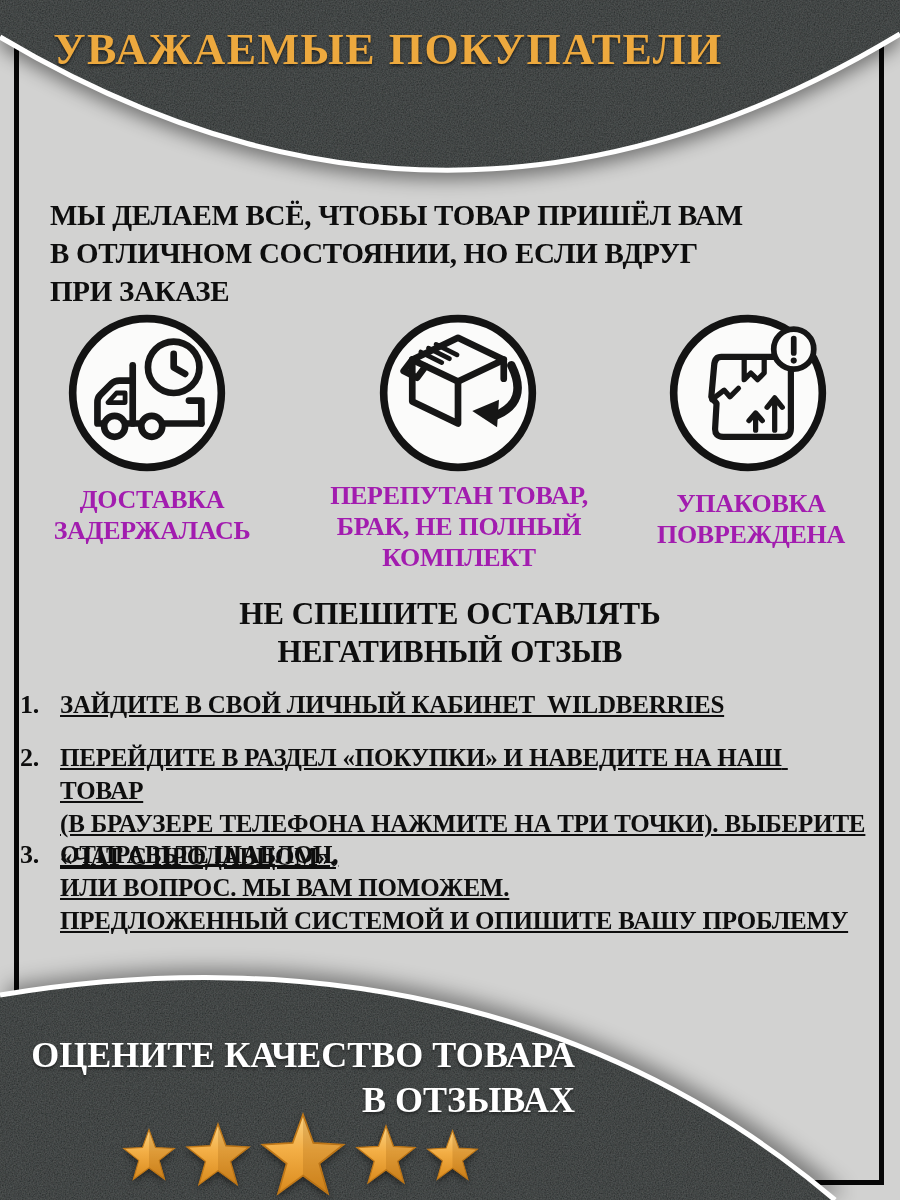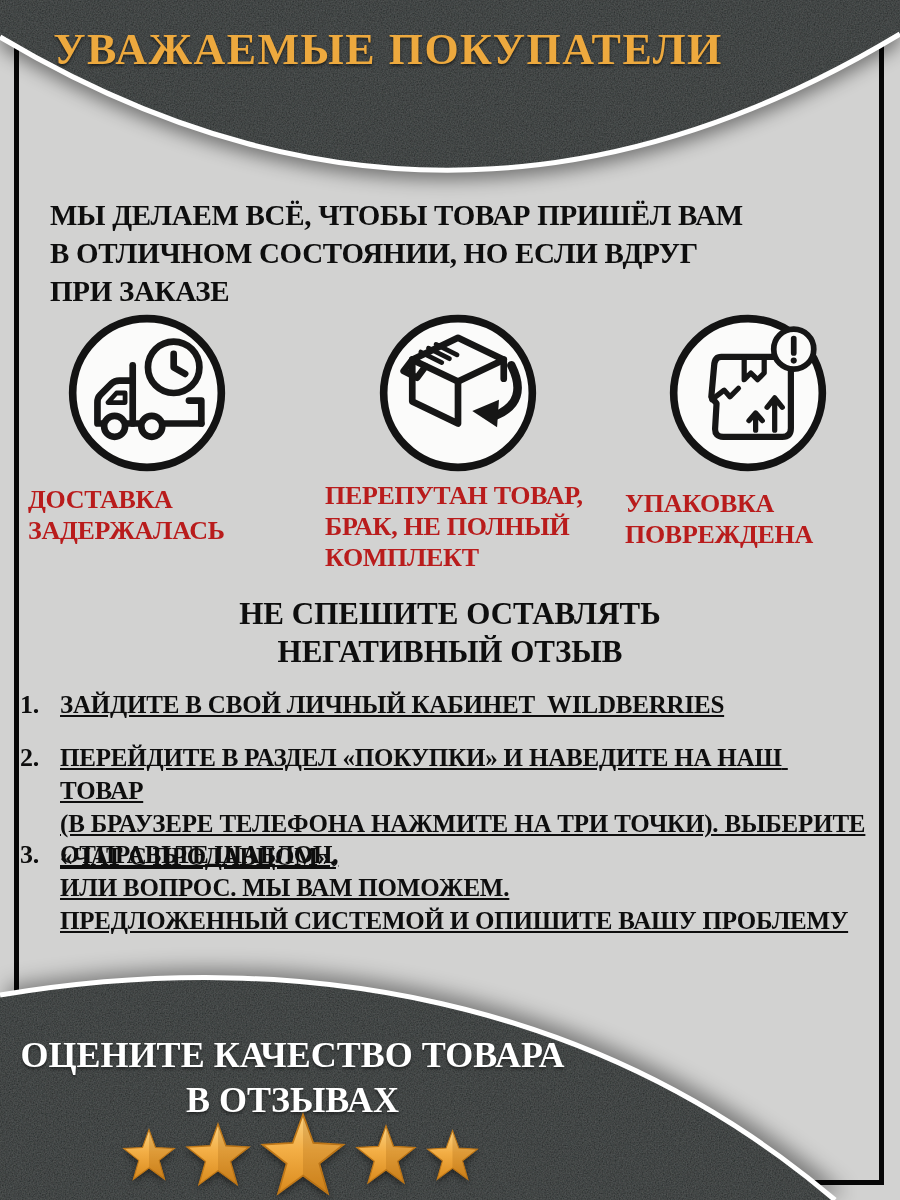--- a/index.html
+++ b/index.html
@@ -28,31 +28,31 @@
     text-shadow:0 2px 3px rgba(0,0,0,.55);
   }
   .hdr-sub{left:0;top:78px;width:900px;text-align:center;
     color:#ffffff;font-size:34px;line-height:41px;letter-spacing:.5px;
     text-shadow:0 2px 3px rgba(0,0,0,.5);}
   
   .intro{left:50px;top:196px;width:800px;text-align:left;
     color:#0e0e0e;font-size:29px;line-height:38px;letter-spacing:-.3px;}
   
   .circle-icon{width:162px;height:162px;top:312px;}
-  .cap{color:#b91c1c;font-size:26px;line-height:31px;letter-spacing:-.3px;}
+  .cap{color:#a21caf;font-size:26px;line-height:31px;text-align:center;letter-spacing:-.3px;}
   
   .warning{left:100px;top:595px;width:700px;text-align:center;
     color:#0e0e0e;font-size:31px;line-height:38px;}
   
   .step{left:20px;width:848px;color:#0e0e0e;font-size:25px;line-height:33px;letter-spacing:-.2px;}
   .step .num{position:absolute;left:0;top:0;width:34px;font-size:26px;}
   .step .lines{margin-left:40px;text-decoration:underline;}
   .step-line{white-space:pre-wrap;}
   
-  .ftr-heading{left:10px;top:1033px;width:565px;text-align:center;
+  .ftr-heading{left:10px;top:1033px;width:565px;text-align:right;
     color:#ffffff;font-size:36px;line-height:45px;
     text-shadow:0 2px 3px rgba(0,0,0,.5);}
   .stars{left:100px;top:1110px;width:400px;height:90px;
     display:flex;align-items:center;justify-content:center;gap:9px;}
   .stars svg{display:block;filter:drop-shadow(0 3px 3px rgba(0,0,0,.45));}
 </style>
 </head>
 <body>
 
 <svg width="0" height="0" style="position:absolute" aria-hidden="true">

